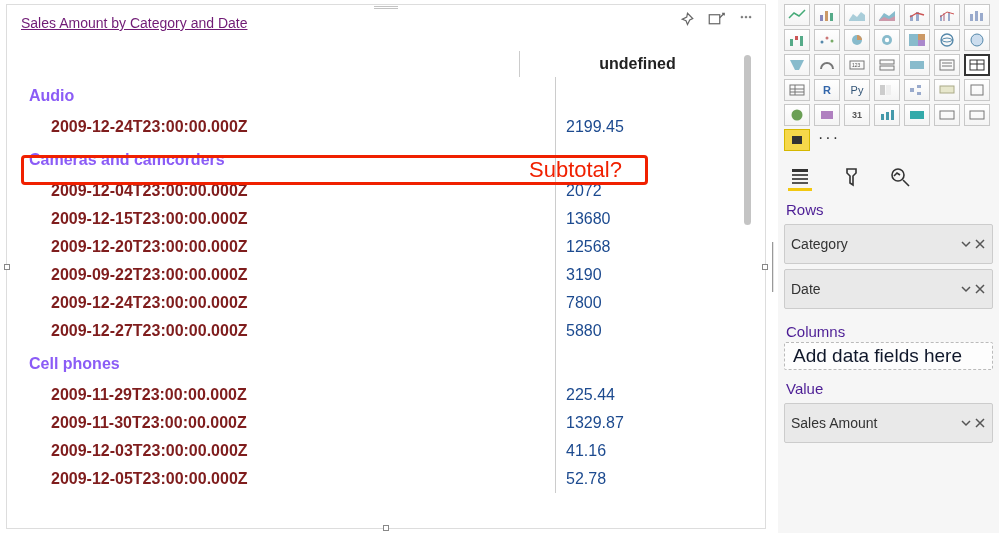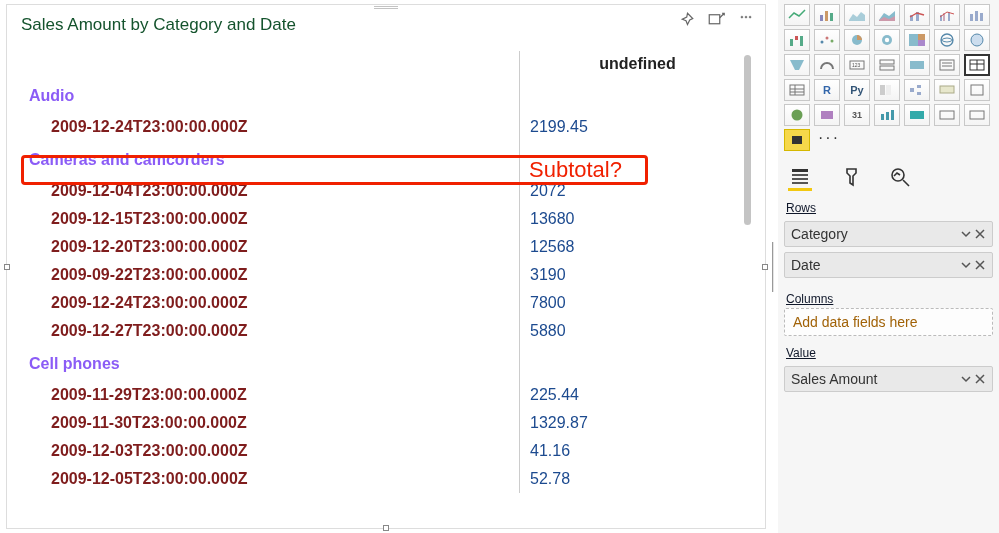--- a/index.html
+++ b/index.html
@@ -31,39 +31,40 @@
   .drag-handle div { height:1px; background:#555; }
   .toolbar {
     position: absolute;
     top: 6px; right: 10px;
     display: flex; gap: 12px; align-items: center;
     color:#666;
   }
   .toolbar .ico { width:18px; height:18px; display:flex; align-items:center; justify-content:center; cursor:pointer;}
   .toolbar .ico svg { stroke:#666; }
   .title {
-    color: #14532d;
-    font-size: 17px;
+    color: #701a75;
+    font-size: 14px;
     padding: 10px 14px 6px;
+    text-decoration: underline;
   }
   .matrix-wrap {
     position: absolute;
     top: 46px; left: 12px; right: 10px; bottom: 6px;
     overflow-y: hidden;
   }
   .matrix {
     display: grid;
     grid-template-columns: 500px 1fr;
     font-size: 16px;
   }
   .hdr-cell { font-weight: 700; color:#222; padding: 4px 10px; }
   .hdr-cell.right { text-align:center; border-left: 1px solid #ccc; }
   .cat-cell { font-weight: 700; color:#8b5cf6; padding: 10px 10px 8px; }
   .row-label { font-weight: 700; color:#7f1d1d; padding: 5px 10px 5px 32px;}
-  .row-val   { color:#1c4a8f; padding: 5px 10px; border-left: 1px solid #ccc;}
+  .row-val   { color:#1c4a8f; padding: 5px 10px; border-left: 1px solid #ccc; margin-left: 36px;}
   .scrollbar {
     position: absolute;
     top: 50px; right: 14px;
     width: 7px; height: 170px;
     background: #c4c4c4;
     border-radius: 4px;
   }
   
   .annot-box {
     position: absolute;
@@ -123,49 +124,48 @@
   .viz svg { display:block; }
   .ellipsis { font-size:16px; letter-spacing:2px; padding-left:4px;}
   .tabs {
     display:flex; gap: 26px;
     padding: 6px 4px 0;
     align-items:center;
   }
   .tab-ico { width:24px; height:28px; display:flex;align-items:center;justify-content:center; cursor:pointer;}
   .tab-ico.active { border-bottom: 3px solid #f2c811; }
   .section-label {
-    font-size: 12px;
-    color: #0f172a;
+    font-size: 15px;
+    color: #4c1d95;
     padding: 10px 2px 2px;
-    text-decoration: underline;
   }
   .well {
     display:flex; flex-direction:column; gap:5px;
     margin: 4px 0 4px;
   }
   .field-chip {
     background:#e9e9e9;
     border:1px solid #ccc;
     border-radius:2px;
-    height:26px;
+    height:40px;
     display:flex; align-items:center; justify-content:space-between;
     padding: 0 6px;
     font-size:14px;
     cursor:pointer;
   }
   .chip-actions { display:flex; gap:2px; align-items:center; color:#555;}
   .chip-actions svg { display:block; }
   .empty-well {
     border:1px dashed #bbb;
     border-radius:2px;
     height:28px;
     display:flex; align-items:center;
     padding: 0 8px;
-    color:#a16207;
-    font-size:14px;
+    color:#0f172a;
+    font-size:19px;
     background:#fdfdfd;
   }
 </style>
 </head>
 <body>
 
 <div class="canvas">
   <div class="drag-handle">
       <div></div>
       <div></div>
@@ -380,21 +380,21 @@
 
     <div class="viz">
         <svg width="18" height="14">
           <rect x="2" y="2" width="14" height="10" fill="none" stroke="#777"></rect>
           <line x1="2" y1="6" x2="16" y2="6" stroke="#777"></line>
           <line x1="2" y1="9" x2="16" y2="9" stroke="#777"></line>
           <line x1="7" y1="2" x2="7" y2="12" stroke="#777"></line>
         </svg>
       </div>
     <div class="viz" style="font-weight:700;color:#36a;">R</div>
-    <div class="viz" style="font-weight:700;color:#357;">Py</div>
+    <div class="viz" style="font-weight:400;color:#357;">Py</div>
     <div class="viz">
         <svg width="18" height="14">
           <rect x="2" y="2" width="5" height="10" fill="#ccc"></rect>
           <rect x="8" y="2" width="5" height="10" fill="#eee"></rect>
         </svg>
       </div>
     <div class="viz">
         <svg width="18" height="14">
           <rect x="2" y="5" width="4" height="4" fill="#9ac"></rect>
           <rect x="9" y="2" width="4" height="3" fill="#9ac"></rect>

